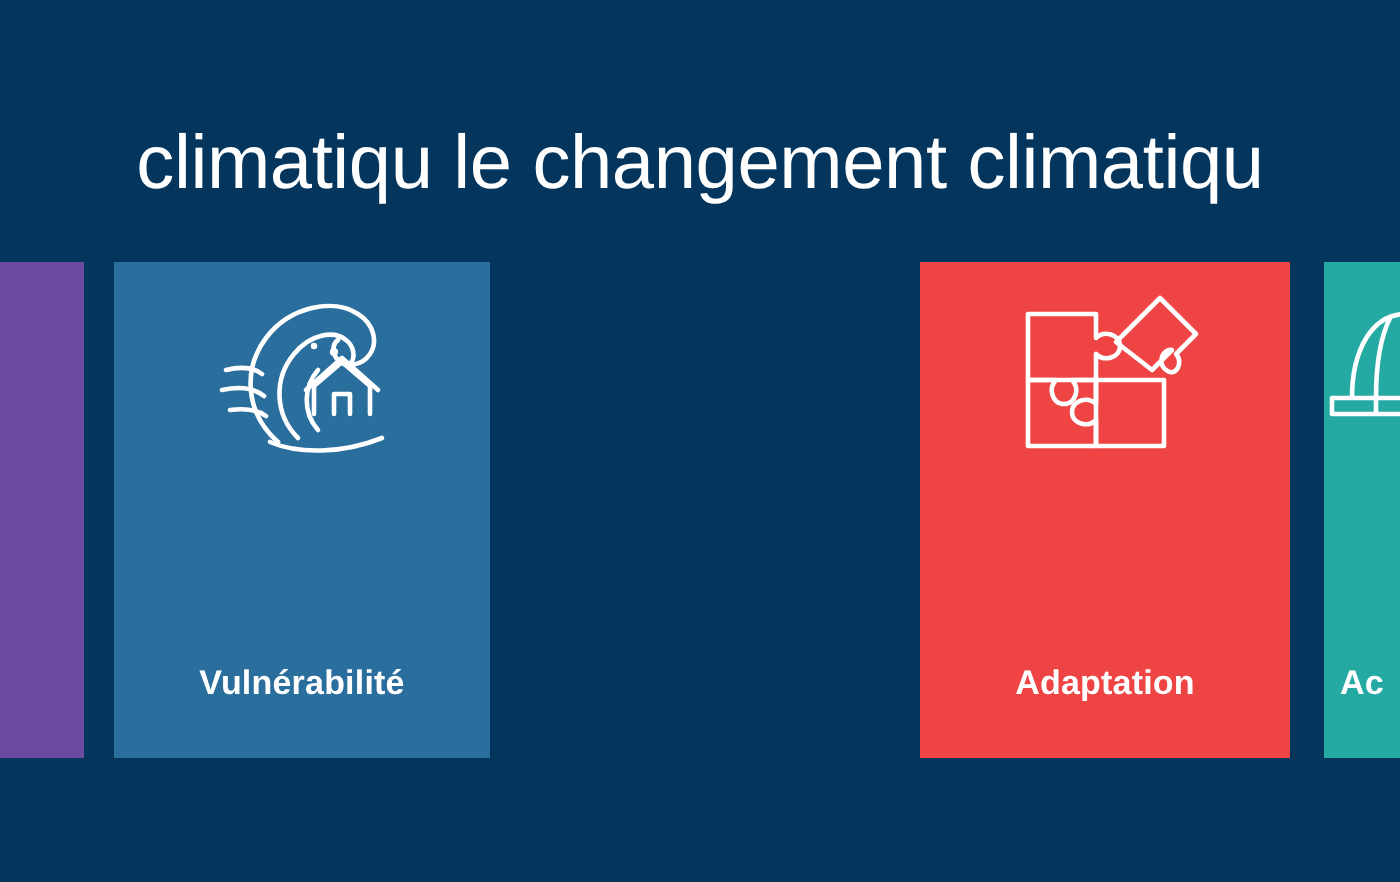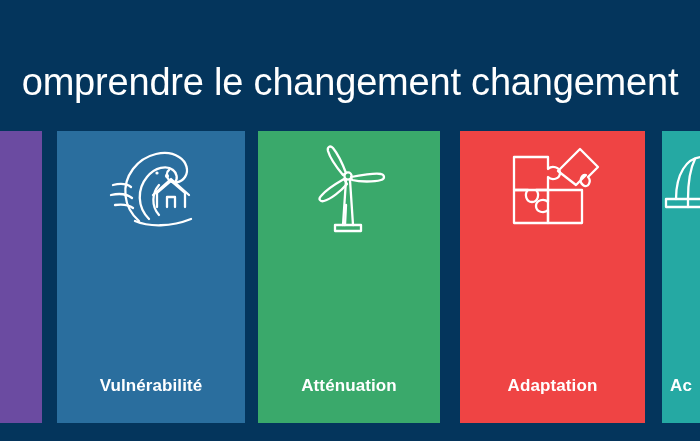--- a/index.html
+++ b/index.html
@@ -50,21 +50,21 @@
   #card-strip {
     position: absolute;
     left: 0;
     top: 131px;
     width: 700px;
     height: 249px;
   }
   .card {
     position: absolute;
     top: 0;
-    height: 292px;
+    height: 248px;
     overflow: hidden;
     box-sizing: border-box;
   }
   .card-icon {
     position: absolute;
     left: 0;
     top: 12px;
     width: 100%;
     display: flex;
     justify-content: center;
@@ -103,21 +103,21 @@
     justify-content: flex-start;
     margin-left: -4px;
   }
 </style>
 </head>
 <body>
 
 <div id="stage">
 
   <div id="page-title">
-    <span id="title-inner">omprendre le changement changement</span>
+    <span id="title-inner">climatiqu le changement climatiqu</span>
   </div>
 
   <div id="card-strip">
 
     <div class="card clip-left" style="left:-55px; width:97px; background:#6B4BA1;">
 
       <div class="card-label">n</div>
     </div>
 
     <div class="card" style="left:57px; width:188px; background:#2A6E9E;">
@@ -139,42 +139,20 @@
           <path d="M48 52 L66 36 L84 52"></path>
           <path d="M62 64 L62 54 L70 54 L70 64"></path>
 
           <circle cx="52" cy="30" r="1.6" fill="#FFFFFF" stroke="none"></circle>
           <circle cx="62" cy="33" r="2.1" fill="#FFFFFF" stroke="none"></circle>
         </svg>
       </div>
       <div class="card-label">Vulnérabilité</div>
     </div>
 
-    <div class="card" style="left:258px; width:182px; background:#3AA96B;">
-      <div class="card-icon">
-        <svg width="88" height="96" viewBox="0 0 88 96" fill="none" stroke="#FFFFFF" stroke-width="2.3" stroke-linecap="round" stroke-linejoin="round">
-
-          <path d="M41 30 C38 22 32 10 28 5 C25 2 22 4 23 8 C25 15 33 26 38 32 Z"></path>
-
-          <path d="M46 34 C55 32 70 30 76 31 C80 32 80 36 76 37 C69 39 55 39 47 37 Z"></path>
-
-          <path d="M39 36 C32 40 20 48 16 53 C13 56 15 59 19 58 C26 56 36 48 42 41 Z"></path>
-
-          <circle cx="43" cy="33" r="3.6"></circle>
-
-          <path d="M41 37 L38 82"></path>
-          <path d="M45 37 L48 82"></path>
-
-          <path d="M30 82 L56 82 L56 88 L30 88 Z"></path>
-
-          <path d="M41 62 L40 82"></path>
-        </svg>
-      </div>
-      <div class="card-label">Atténuation</div>
-    </div>
 
     <div class="card" style="left:460px; width:185px; background:#ef4444;">
       <div class="card-icon">
         <svg width="94" height="88" viewBox="0 0 94 88" fill="none" stroke="#FFFFFF" stroke-width="2.3" stroke-linecap="round" stroke-linejoin="round">
 
           <path d="M8 14 L42 14 L42 26 C46 22 54 24 54 30 C54 36 46 38 42 34 L42 47 L8 47 Z"></path>
 
           <path d="M8 47 L22 47 C18 51 20 59 26 59 C32 59 34 51 30 47 L42 47 L42 80 L8 80 Z"></path>
 
           <path d="M42 47 L42 59 C38 55 30 57 30 63 C30 69 38 71 42 67 L42 80 L76 80 L76 47 Z"></path>

